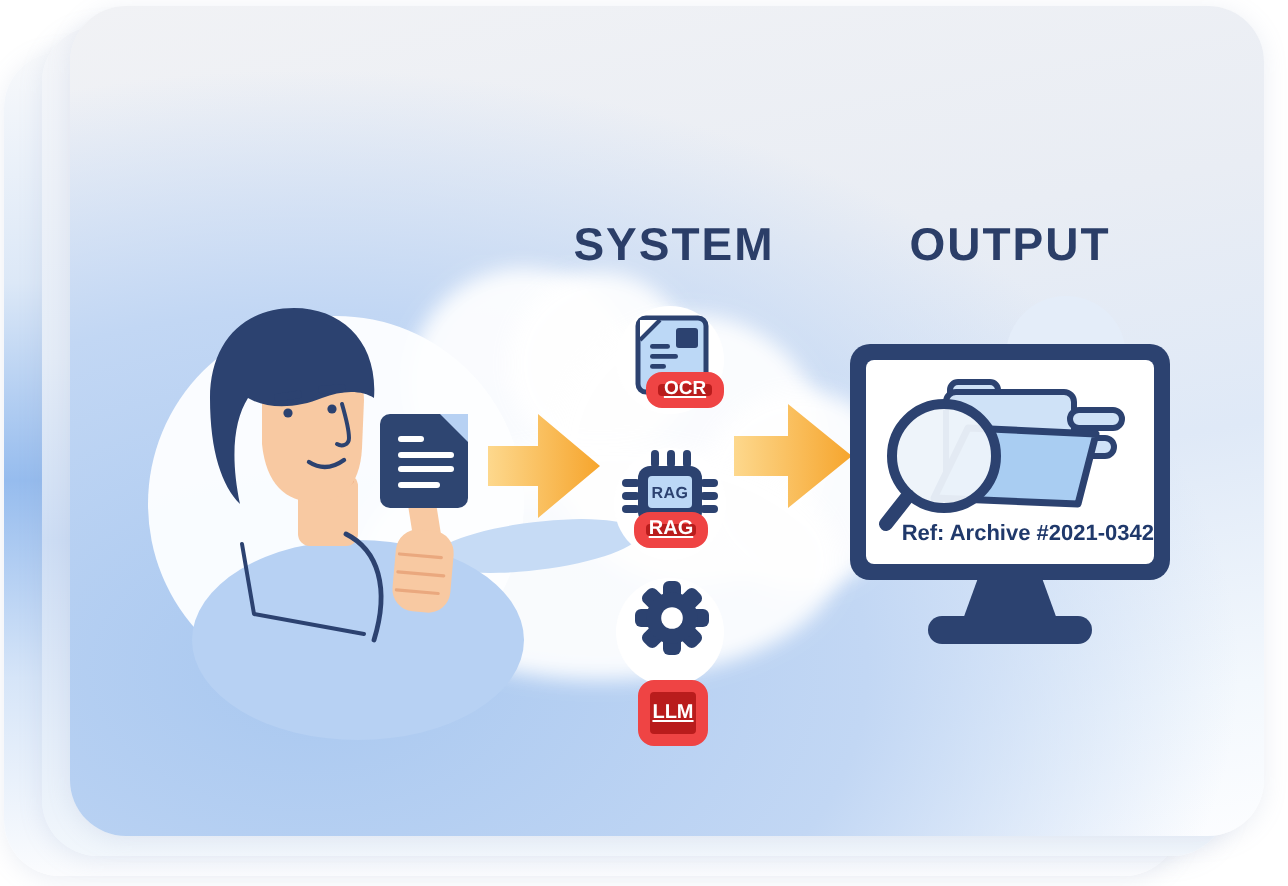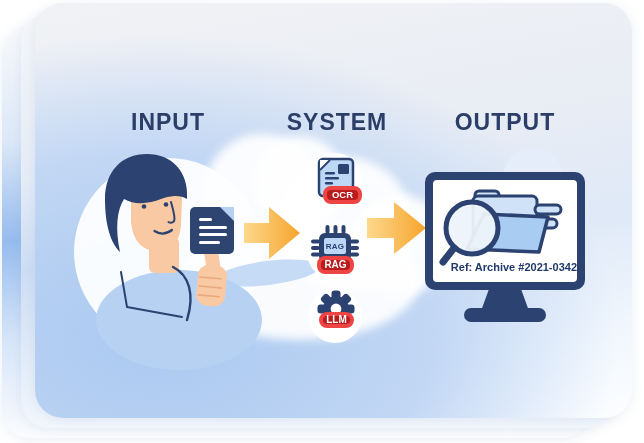--- a/index.html
+++ b/index.html
@@ -36,26 +36,26 @@
   .art{position:absolute;left:0;top:0;}
   .col-label{
     position:absolute;top:109px;transform:translateX(-50%);
     font-size:23px;font-weight:bold;letter-spacing:1px;color:#2b3e68;white-space:nowrap;
   }
   .col-input{left:168px;}
   .col-system{left:337px;}
   .col-output{left:505px;}
   .badge{
     position:absolute;background:#b91c1c;color:#ffffff;font-weight:bold;
-    border:4px solid #ef4444;border-radius:8px;box-sizing:border-box;
-    display:flex;align-items:center;justify-content:center;line-height:1;
+    border:6px solid #ef4444;border-radius:8px;box-sizing:border-box;
+    display:flex;align-items:center;justify-content:center;line-height:1;text-decoration:underline;
   }
   .badge-ocr{left:323px;top:186px;width:39px;height:18px;font-size:9.5px;}
   .badge-rag{left:317px;top:256px;width:37px;height:18px;font-size:10px;}
-  .badge-llm{left:319px;top:312px;width:35px;height:16px;font-size:10px;}
+  .badge-llm{left:319px;top:340px;width:35px;height:33px;font-size:10px;}
   .chip-text{
     position:absolute;left:324px;top:238px;width:22px;height:16px;
     font-size:8px;font-weight:bold;color:#2c4270;
     display:flex;align-items:center;justify-content:center;letter-spacing:.2px;
   }
   .ref-label{
     position:absolute;left:433px;top:261px;width:144px;text-align:right;
     font-size:11px;font-weight:bold;color:#20396b;
   }
 </style>
@@ -174,21 +174,20 @@
             <rect x="535" y="219" width="22" height="9" rx="4.5" fill="#cfe2f7" stroke="#2c4270" stroke-width="3"></rect>
             <polygon points="484,214 548,217 539,252 467,249" fill="#a9cdf2" stroke="#2c4270" stroke-width="3.5" stroke-linejoin="round"></polygon>
           </g>
           <g>
             <circle cx="472" cy="228" r="26" fill="#edf3fa" fill-opacity="0.95" stroke="#2c4270" stroke-width="5"></circle>
             <line x1="454" y1="248" x2="443" y2="262" stroke="#2c4270" stroke-width="7" stroke-linecap="round"></line>
           </g>
         </g>
       </svg>
 
-      <div class="col-label col-input">INPUT</div>
       <div class="col-label col-output">OUTPUT</div>
       <div class="col-label col-system">SYSTEM</div>
 
       <div class="chip-text">RAG</div>
       <div class="badge badge-ocr">OCR</div>
       <div class="badge badge-rag">RAG</div>
       <div class="badge badge-llm">LLM</div>
 
       <div class="ref-label">Ref: Archive #2021-0342</div>
 

